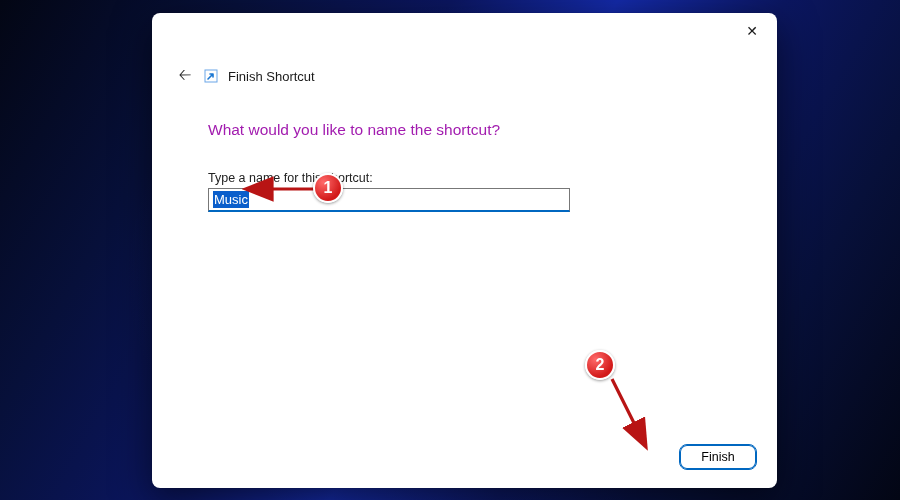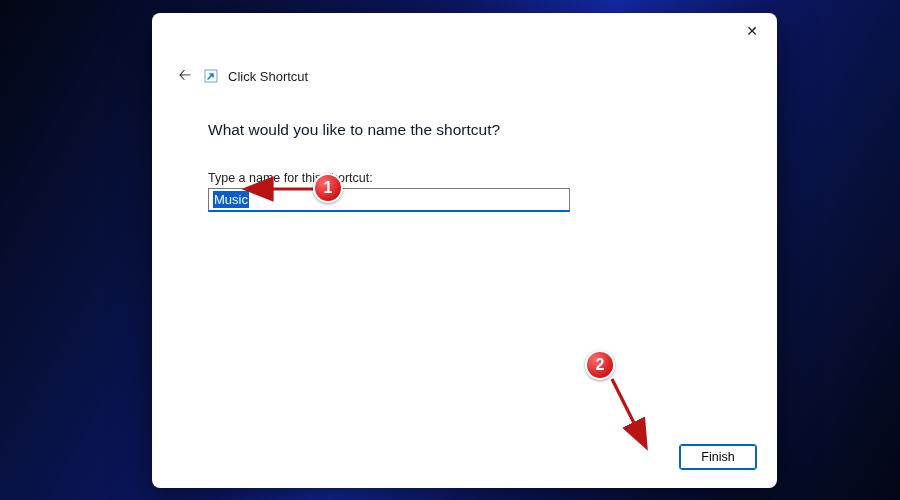--- a/index.html
+++ b/index.html
@@ -57,21 +57,21 @@
     .dialog-title {
       font-size: 13px;
       color: #1a1a1a;
     }
     .content {
       flex: 1;
       padding: 34px 56px 0 56px;
       position: relative;
     }
     .heading {
-      color: #0f172a;
+      color: #a21caf;
       font-size: 15.5px;
       font-weight: 400;
       margin-bottom: 32px;
     }
     .field-label {
       font-size: 12.5px;
       color: #222;
       margin-bottom: 3px;
     }
     .input-wrap {
@@ -99,21 +99,21 @@
     .button-row {
       display: flex; justify-content: flex-end; gap: 10px;
       padding: 14px 20px 18px 20px;
     }
     .btn {
       min-width: 78px; height: 26px;
       padding: 0 14px;
       font: inherit; font-size: 12.5px;
       background: #ffffff;
       border: 1px solid #9b9b9b;
-      border-radius: 3px;
+      border-radius: 8px;
       cursor: pointer;
       display: inline-flex; align-items: center; justify-content: center;
     }
     .btn.primary {
       border: 1px solid #0067c0;
       box-shadow: inset 0 0 0 1px #0067c0;
     }
 
     
     .annot { position: absolute; pointer-events: none; }
@@ -143,21 +143,21 @@
   <div class="header-row">
     <div class="back-arrow">
       <span>🡠</span>
     </div>
     <div class="shortcut-icon">
       <svg width="14" height="14" viewBox="0 0 14 14">
         <rect x="1" y="1" width="12" height="12" fill="#fefefe" stroke="#6aa6e8" stroke-width="1"></rect>
         <path d="M4 10 L9 5 M9 5 L9 8 M9 5 L6 5" stroke="#1976d2" stroke-width="1.6" fill="none" stroke-linecap="round"></path>
       </svg>
     </div>
-    <div class="dialog-title">Click Shortcut</div>
+    <div class="dialog-title">Finish Shortcut</div>
   </div>
 
   <div class="content">
     <div class="heading">What would you like to name the shortcut?</div>
 
     <div class="field-label">Type a name for this shortcut:</div>
     <div class="input-wrap">
       <span class="input-selection">Music</span>
     </div>
 

